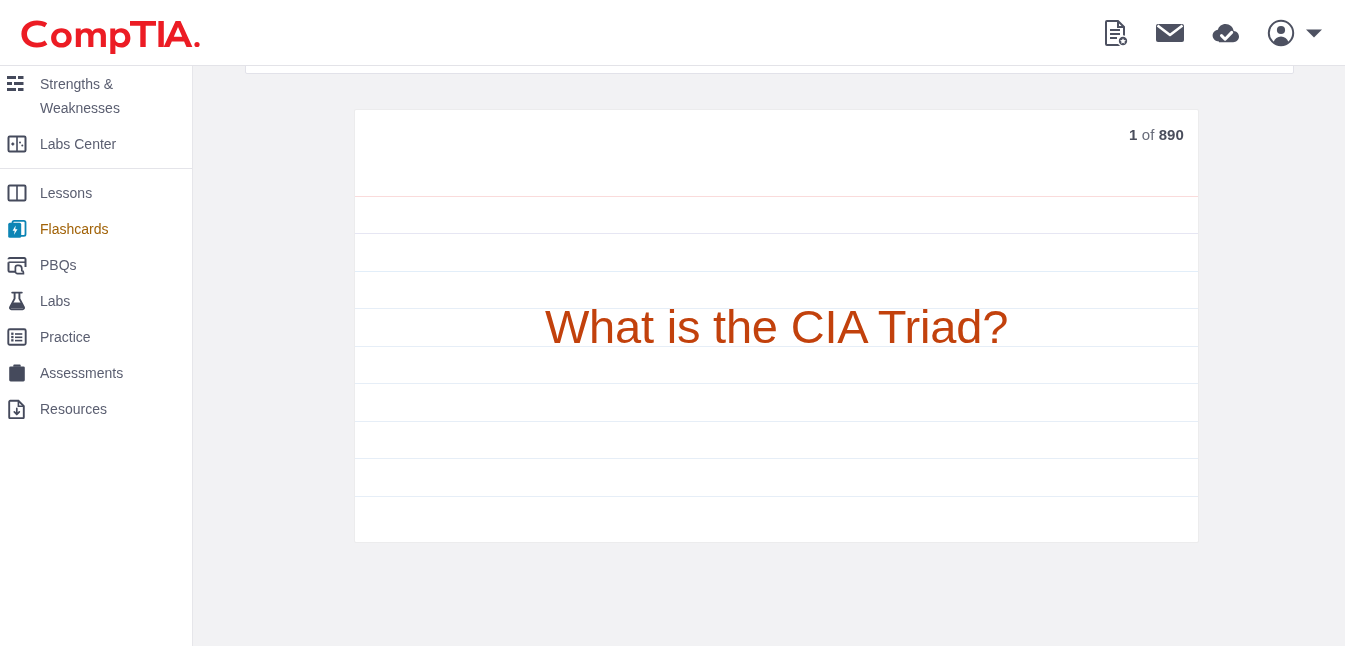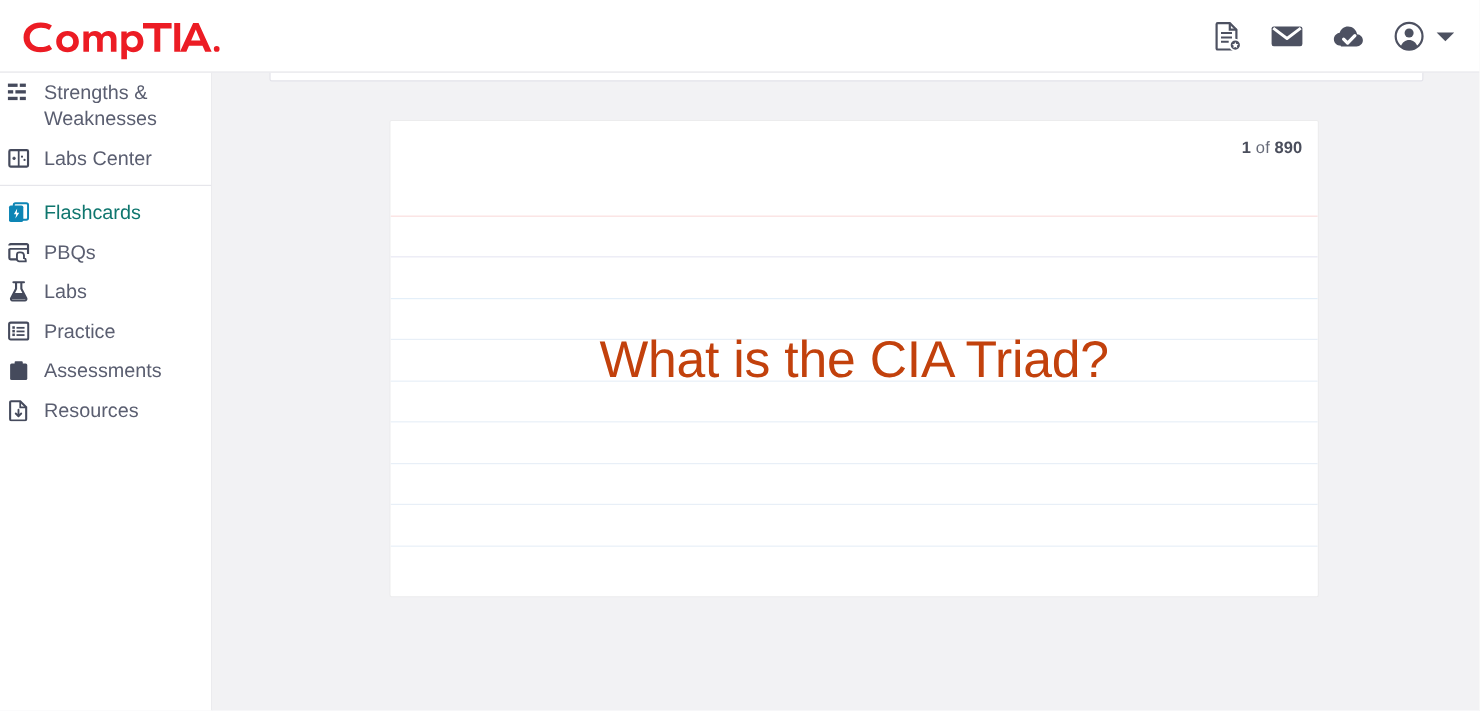--- a/index.html
+++ b/index.html
@@ -78,40 +78,40 @@
     background: #e4e4e9;
     margin: 6px 0 6px 0;
   }
   .nav-item {
     display: flex;
     align-items: flex-start;
     gap: 12px;
     padding: 6px 8px 6px 6px;
     cursor: pointer;
     color: #5a5e70;
-    font-size: 18px;
+    font-size: 14px;
     line-height: 24px;
     min-height: 34px;
   }
   .nav-item .nav-ico {
     flex: 0 0 auto;
     width: 22px;
     height: 24px;
     display: flex;
     align-items: center;
     justify-content: center;
     color: #454a5c;
   }
   .nav-item .nav-ico svg { display: block; }
   .nav-item .nav-label { padding-top: 0px; }
   .nav-item.two-line .nav-label {
     width: 108px;
     line-height: 24px;
   }
-  .nav-item.active { color: #0f766e; }
+  .nav-item.active { color: #a16207; }
   .nav-item.active .nav-ico { color: #0d85b5; }
 
   
   .main {
     position: absolute;
     top: 66px; left: 193px;
     width: 1152px;
     height: 580px;
     background: #f2f2f4;
     overflow: hidden;
@@ -285,20 +285,29 @@
           </svg>
         </span>
         <span class="nav-label">Labs Center</span>
       </div>
     </div>
 
     <div class="nav-divider"></div>
 
     <div class="nav-group">
 
+      <div class="nav-item">
+        <span class="nav-ico">
+          <svg width="20" height="20" viewBox="0 0 20 20" fill="none" stroke="#454a5c" stroke-width="2">
+            <rect x="1.5" y="2.5" width="17" height="15" rx="1.2"></rect>
+            <path d="M10 2.5v15" stroke-width="1.6"></path>
+          </svg>
+        </span>
+        <span class="nav-label">Lessons</span>
+      </div>
 
       <div class="nav-item active">
         <span class="nav-ico">
           <svg width="20" height="20" viewBox="0 0 20 20">
             <rect x="5.5" y="1.8" width="13" height="15" rx="1.6" fill="none" stroke="#0d85b5" stroke-width="1.8"></rect>
             <rect x="1.2" y="3.8" width="13" height="15" rx="1.6" fill="#0d85b5"></rect>
             <path d="M8.6 6.6l-3 5.1h2.1l-.7 4 3.5-5.4H8.3z" fill="#ffffff"></path>
           </svg>
         </span>
         <span class="nav-label">Flashcards</span>

